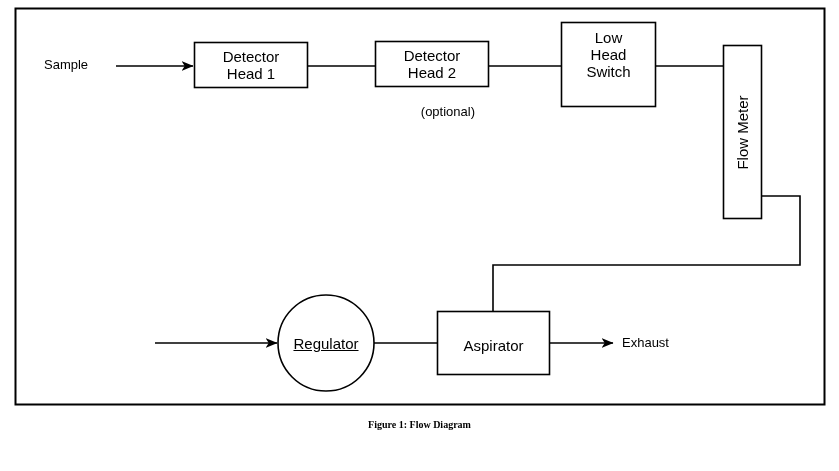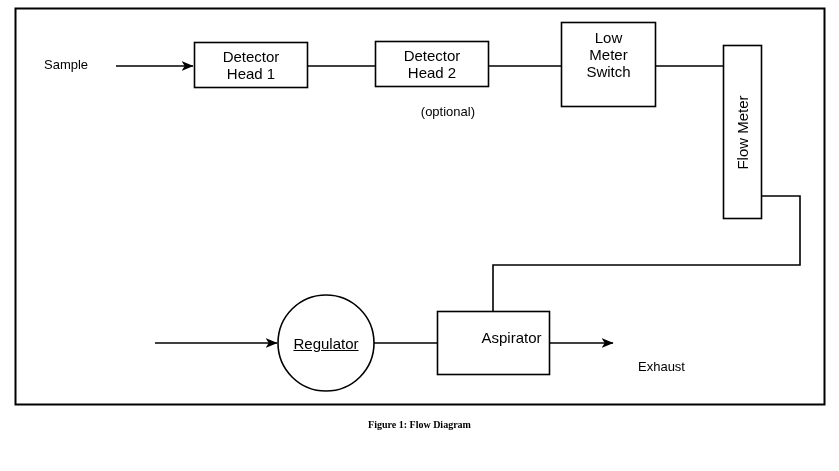--- a/index.html
+++ b/index.html
@@ -65,41 +65,41 @@
     align-items: center;
     justify-content: center;
     text-align: center;
     font-size: 15px;
     line-height: 17px;
   }
 
   #label-detector-head-1 { left: 194px; top: 42px;  width: 114px; height: 46px; }
   #label-detector-head-2 { left: 375px; top: 41px;  width: 114px; height: 46px; }
   #label-low-flow-switch { left: 561px; top: 22px;  width: 95px;  height: 65px; }
-  #label-aspirator       { left: 437px; top: 313px; width: 113px; height: 48px; padding-left: 18px; }
+  #label-aspirator       { left: 437px; top: 321px; width: 113px; height: 48px; }
   #label-regulator       { left: 278px; top: 295px; width: 96px;  height: 96px; text-decoration: underline; }
 
   
   #label-flow-meter {
     left: 723px;
     top: 45px;
     width: 38px;
     height: 174px;
   }
   #label-flow-meter .rot {
     transform: rotate(-90deg);
     white-space: nowrap;
     font-size: 15px;
     line-height: 17px;
   }
 
   
   #label-sample          { left: 44px;  top: 56px; }
   #label-optional        { left: 389px; top: 103px; width: 86px; text-align: right; }
-  #label-exhaust         { left: 638px; top: 334px; margin-top: 24px; }
+  #label-exhaust         { left: 622px; top: 334px; }
   #label-compressed-air  { left: 155px; top: 283px; }
 
   
   #figure-caption {
     position: absolute;
     left: 0;
     top: 419px;
     width: 839px;
     text-align: center;
     font-family: "Liberation Serif", serif;
@@ -159,21 +159,21 @@
       <span>Head 1</span>
     </div>
 
     <div class="node-label" id="label-detector-head-2">
       <span>Detector</span>
       <span>Head 2</span>
     </div>
 
     <div class="node-label" id="label-low-flow-switch">
       <span>Low</span>
-      <span>Meter</span>
+      <span>Head</span>
       <span>Switch</span>
     </div>
 
     <div class="node-label" id="label-flow-meter">
       <span class="rot">Flow Meter</span>
     </div>
 
     <div class="node-label" id="label-regulator">
       <span>Regulator</span>
     </div>

